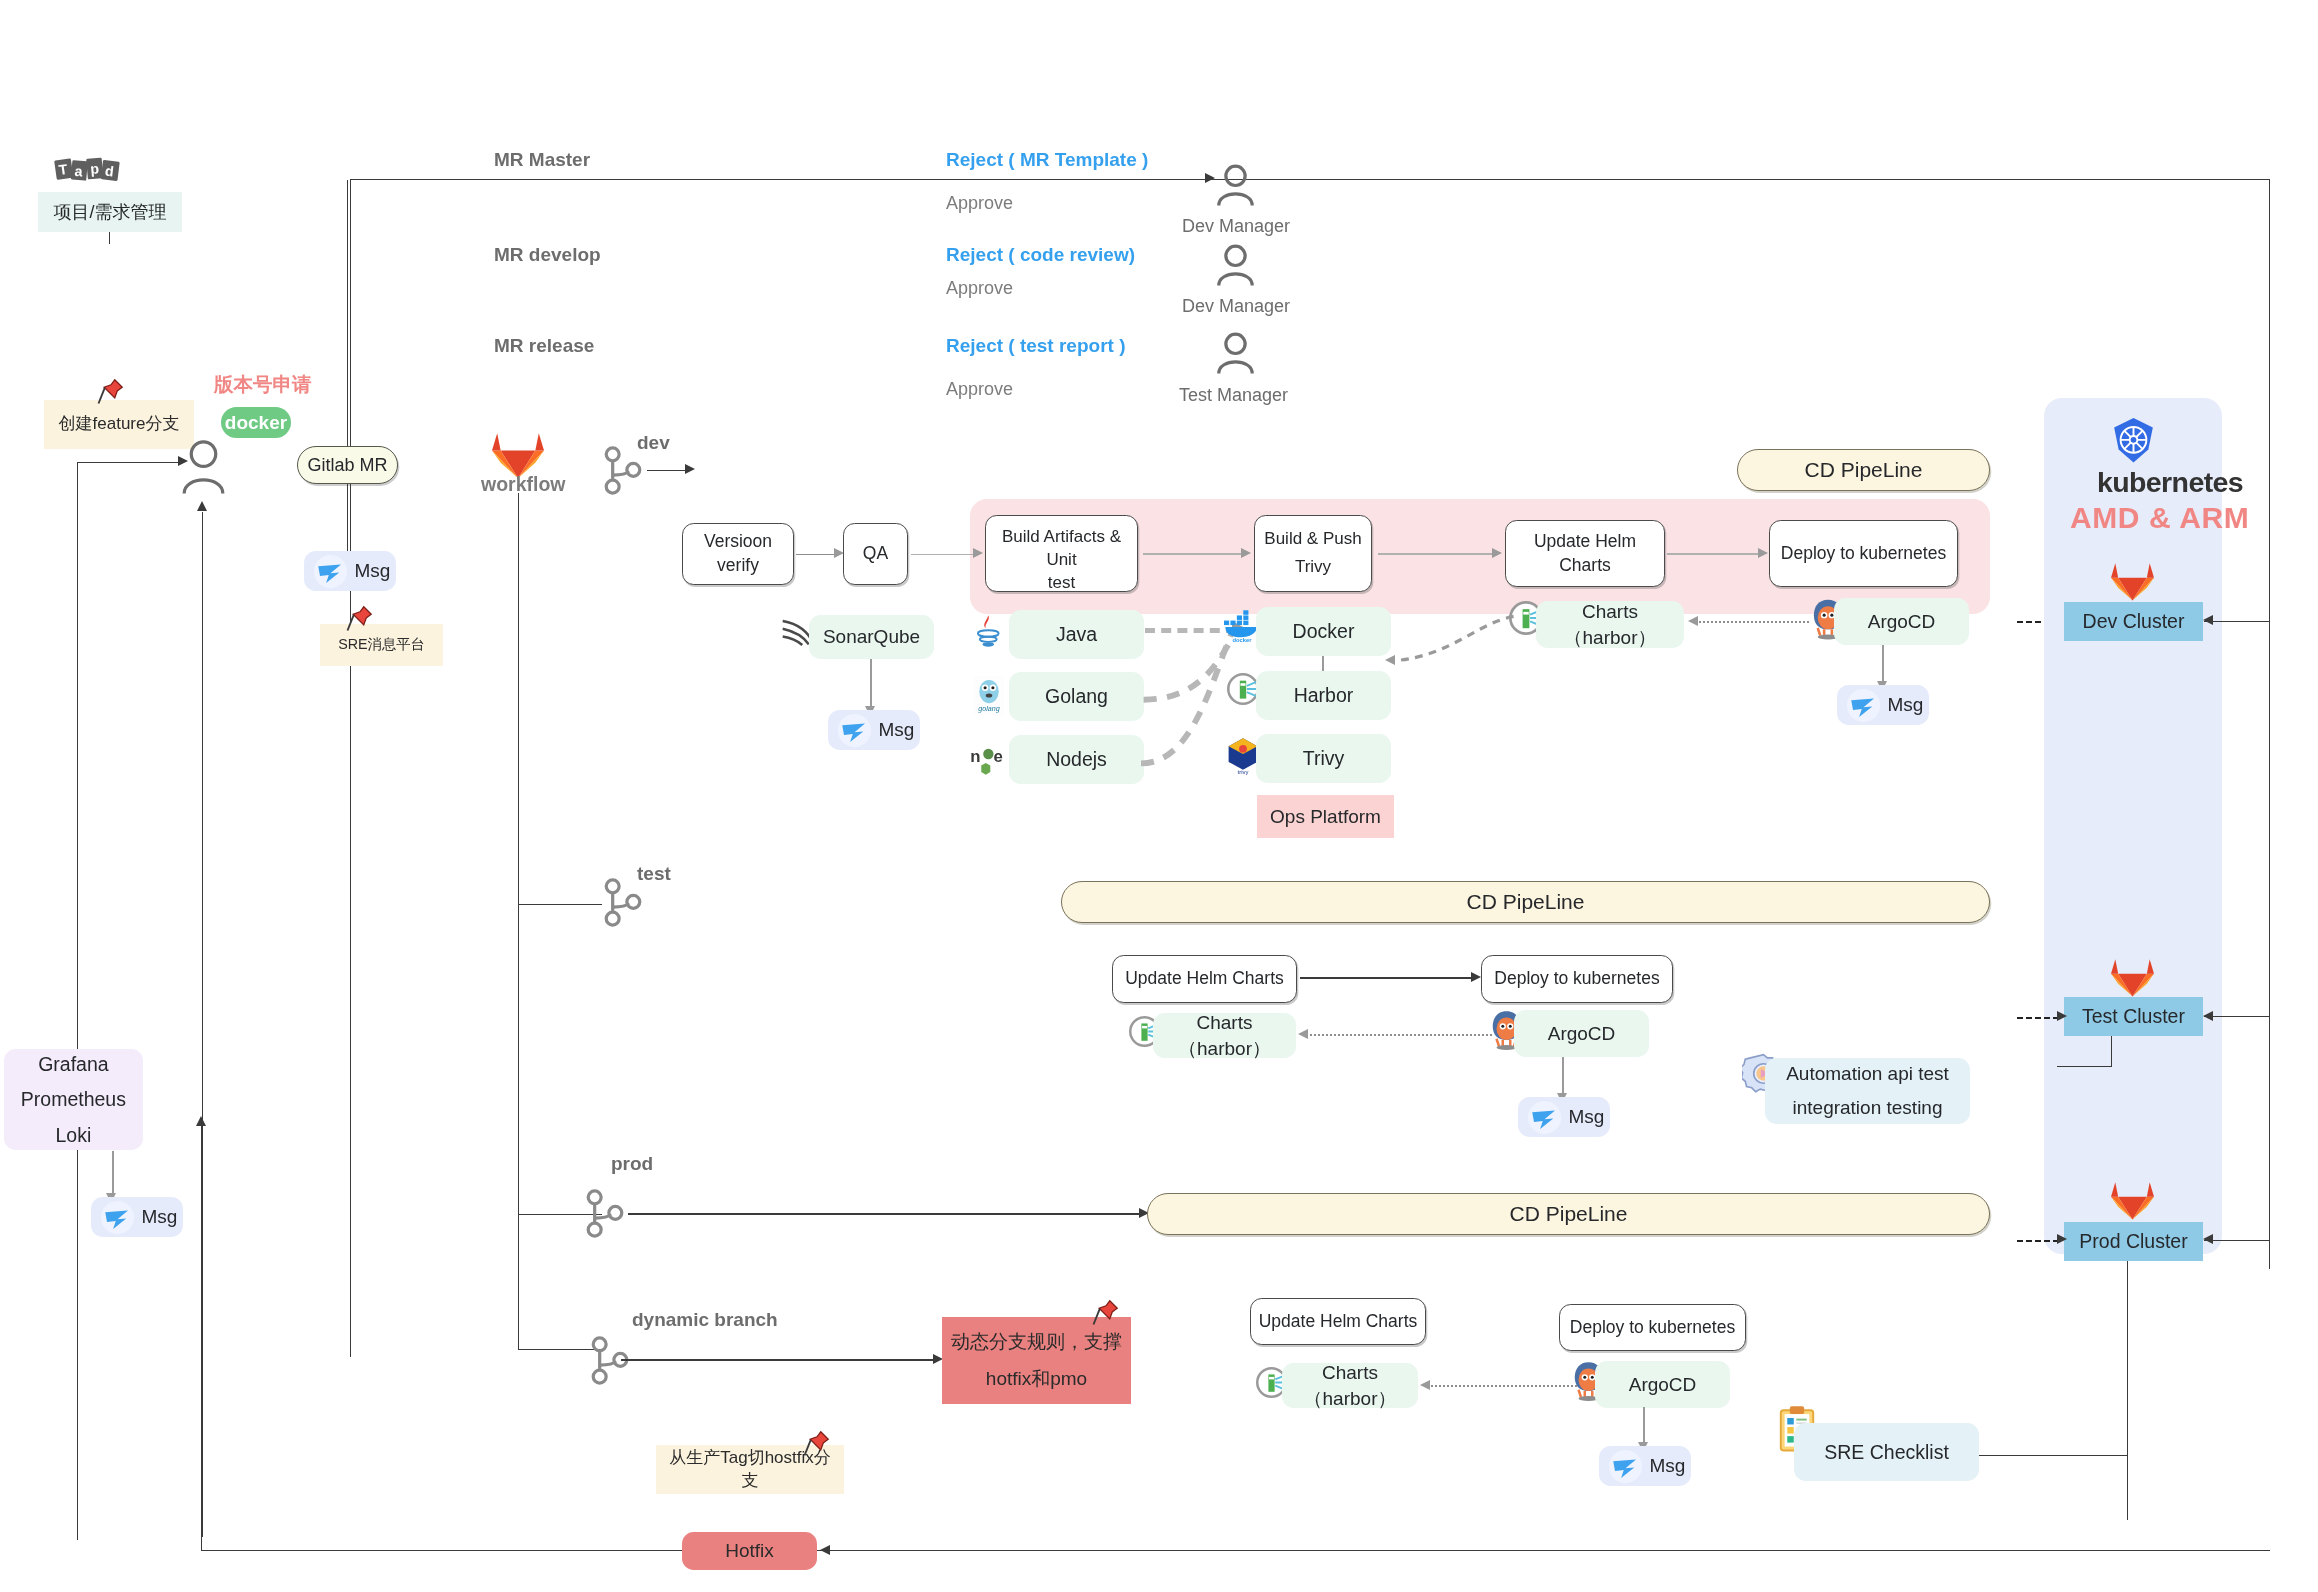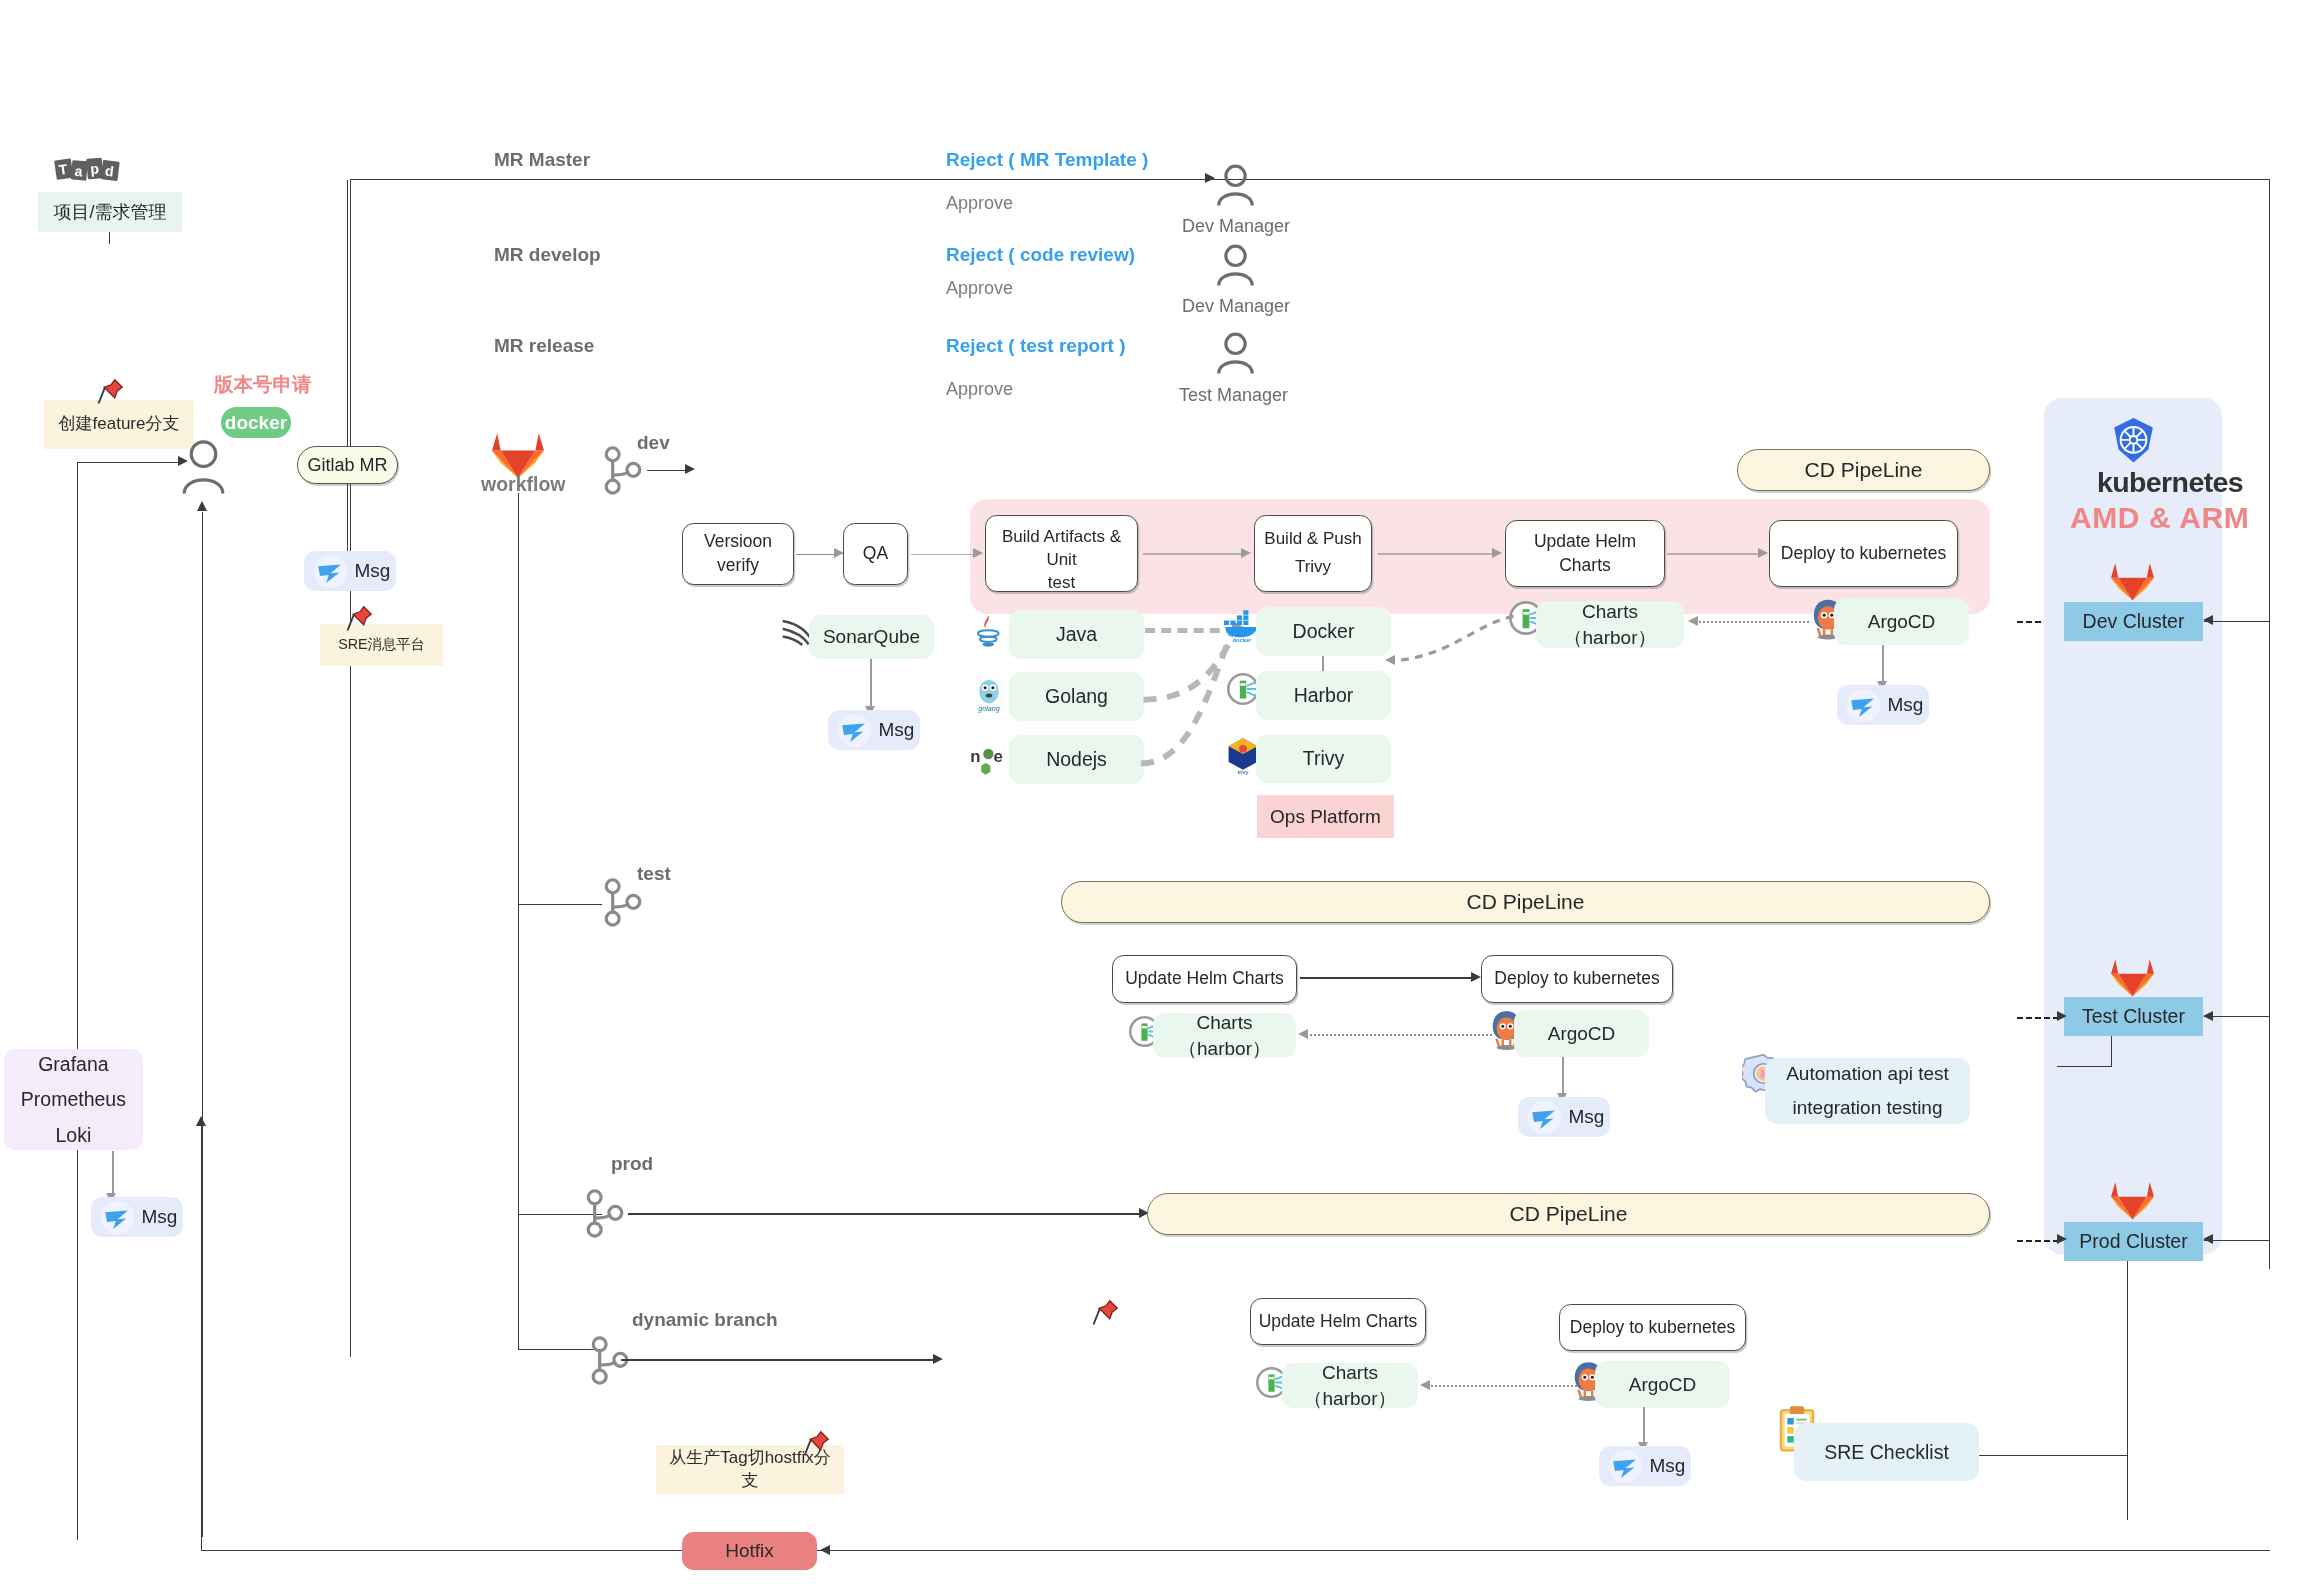--- a/index.html
+++ b/index.html
@@ -557,20 +557,24 @@
   <svg class="ico" style="left:590px; top:1335px; width:40px; height:51px;" viewBox="0 0 62 78">
     <circle cx="15" cy="14" r="10" fill="none" stroke="#8a8a8a" stroke-width="5"></circle>
     <circle cx="15" cy="64" r="10" fill="none" stroke="#8a8a8a" stroke-width="5"></circle>
     <circle cx="47" cy="38" r="10" fill="none" stroke="#8a8a8a" stroke-width="5"></circle>
     <path d="M15 24 L15 54" stroke="#8a8a8a" stroke-width="5" fill="none"></path>
     <path d="M15 46 C32 46 37 44 40 40" stroke="#8a8a8a" stroke-width="5" fill="none"></path>
   </svg>
   <div class="abs" style="left:621px; top:1359px; width:315px; height:1.9px; background:#3a3a3a;"></div>
   <div class="arrow ar-r abs" style="left:933px; top:1354px;"></div>
 
+  <div class="node n-pink2" style="left:942px; top:1317px; width:189px; height:87px; border-radius:0; color:#2b2b2b; font-size:19px; flex-direction:column; justify-content:center; gap:11.7px;">
+    <span>动态分支规则，支撑</span>
+    <span>hotfix和pmo</span>
+  </div>
   <svg class="pin" style="left:1091px; top:1297px;" viewBox="0 0 48 48">
     <path d="M30 6 L42 18 L34 24 L30 35 L13 18 L24 14 Z" fill="#e8453c" stroke="#7d1d17" stroke-width="2"></path>
     <line x1="14" y1="19" x2="4" y2="44" stroke="#3a3a3a" stroke-width="3"></line>
   </svg>
 
   <div class="node n-white" style="left:1250px; top:1298px; width:176px; height:47px; font-size:17.5px;">
     <span>Update Helm Charts</span>
   </div>
   <div class="node n-white" style="left:1559px; top:1304px; width:187px; height:47px; font-size:17.5px;">
     <span>Deploy to kubernetes</span>

